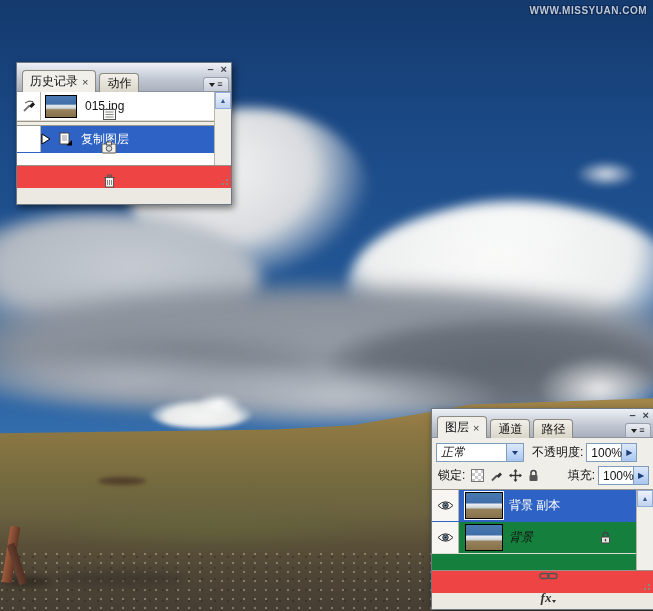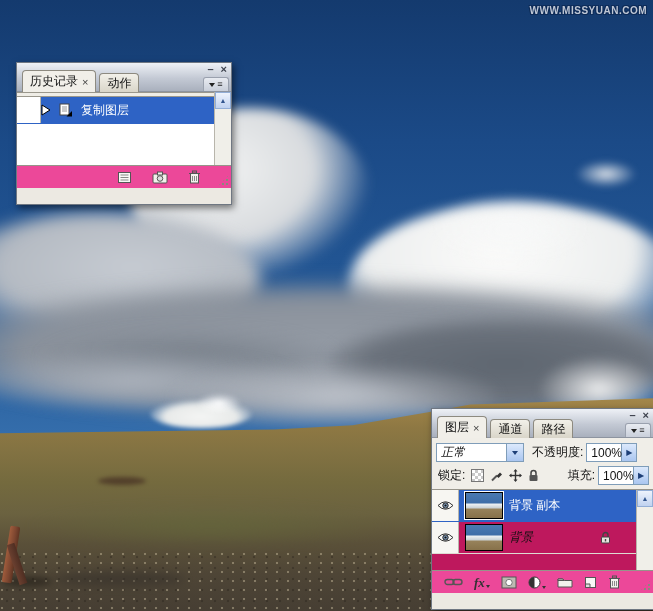--- a/index.html
+++ b/index.html
@@ -80,22 +80,22 @@
     border-radius:3px 3px 0 0;}
   .menu-tri{width:0;height:0;border-left:3px solid transparent;border-right:3px solid transparent;
     border-top:4px solid #222;}
   .menu-lines{font-size:9px;line-height:1;color:#222;font-weight:bold;}
   .tabs{position:absolute;left:5px;bottom:-1px;display:flex;align-items:flex-end;}
   .tab{height:18px;padding:0 7px;margin-right:3px;display:flex;align-items:center;gap:4px;
     border:1px solid #8d8a80;border-bottom:none;border-radius:4px 4px 0 0;
     background:linear-gradient(#f2f0e9,#d9d5c9);white-space:nowrap;}
   .tab.active{height:21px;background:#f1efe9;position:relative;z-index:3;}
   .tabx{font-size:11px;color:#444;}
-  .panel-footer{position:absolute;left:0;right:0;bottom:16px;height:22px;background:#ec4899;
-    border-top:1px solid #96948a;display:flex;align-items:center;}
+  .panel-footer{position:absolute;left:0;right:0;bottom:16px;height:22px;background:#ef4444;
+    border-top:1px solid #96948a;display:flex;align-items:center;flex-direction:column;}
   .grip{position:absolute;right:1px;bottom:1px;width:13px;height:13px;
     background-image:radial-gradient(circle,#8a887e 1px,transparent 1.3px);
     background-size:4px 4px;clip-path:polygon(100% 0,100% 100%,0 100%);}
   .vscroll{position:absolute;top:0;bottom:0;right:0;width:16px;background:#f0efe9;
     border-left:1px solid #b8b5ab;}
   .scrollbtn{position:absolute;left:0;right:0;height:15px;
     background:linear-gradient(#eef3fc,#c0d2f0);border:1px solid #93aed6;
     color:#33568e;font-size:7px;display:flex;align-items:center;justify-content:center;}
   .scrollbtn.up{top:0;}
   .scrollbtn.down{bottom:0;}
@@ -132,21 +132,21 @@
   .field{width:36px;height:19px;background:#fff;border:1px solid #7f9db9;margin-left:3px;
     display:flex;align-items:center;padding-left:4px;box-sizing:border-box;}
   .spin-btn{width:15px;height:19px;box-sizing:border-box;border:1px solid #7f9db9;border-left:none;
     background:linear-gradient(#dce9fc,#aac6f0);color:#1d3f77;font-size:8px;
     display:flex;align-items:center;justify-content:center;}
   .lock-icons{display:flex;align-items:center;gap:6px;margin-left:6px;}
   .checker{width:11px;height:11px;border:1px solid #777;
     background-image:linear-gradient(45deg,#c9c9c9 25%,transparent 25%,transparent 75%,#c9c9c9 75%),
       linear-gradient(45deg,#c9c9c9 25%,#fff 25%,#fff 75%,#c9c9c9 75%);
     background-size:6px 6px;background-position:0 0,3px 3px;}
-  .layer-list{position:relative;background:#be185d;border-top:1px solid #98958b;height:97px;overflow:hidden;}
+  .layer-list{position:relative;background:#15803d;border-top:1px solid #98958b;height:97px;overflow:hidden;}
   .layer-rows{position:absolute;left:0;top:0;right:16px;}
   .layer-row{display:flex;align-items:center;height:31px;border-bottom:1px solid #dedbd2;}
   .layer-row.selected{background:#2e63c5;color:#fff;border-bottom-color:#2e63c5;}
   .eye-well{width:26px;align-self:stretch;border-right:1px solid #b8b5ab;background:#f7f6f2;
     display:flex;align-items:center;justify-content:center;flex:none;}
   .thumb{width:36px;height:25px;border:1px solid #000;margin:0 6px;flex:none;
     background:linear-gradient(180deg,#4a7ab2 0%,#3f6ea8 38%,#e9edf0 46%,#cdd4d8 58%,#96815a 66%,#87714a 100%);}
   .layer-row.selected .thumb{box-shadow:0 0 0 1px #fff;}
   .layer-name{white-space:nowrap;}
   .layer-name.italic{font-style:italic;}
@@ -208,20 +208,33 @@
         </div>
       </div>
       <div class="menu-btn">
         <span class="menu-tri"></span>
         <span class="menu-lines">≡</span>
       </div>
     </div>
 
     <div class="hist-list">
       <div class="hist-rows">
+        <div class="hist-row snapshot">
+          <div class="well">
+            <span class="icon">
+              <svg width="14" height="14" viewBox="0 0 14 14">
+                <path d="M2 12 L7.5 6.5" stroke="#7a7a7a" stroke-width="2"></path>
+                <path d="M7 7 L11 3 L13 5.5 L9.5 9 Z" fill="#1a1a1a"></path>
+                <path d="M3 4 Q7 1 11 2.5" fill="none" stroke="#444" stroke-width="1"></path>
+              </svg>
+            </span>
+          </div>
+          <div class="snap-thumb"></div>
+          <span class="hist-label">015.jpg</span>
+        </div>
         <div class="separator"></div>
 
 
         <div class="hist-row selected">
           <div class="well"></div>
           <div class="marker-zone">
             <svg width="10" height="12" viewBox="0 0 10 12">
               <path d="M1 1 L9 6 L1 11 Z" fill="#fff" stroke="#000"></path>
             </svg>
           </div>

